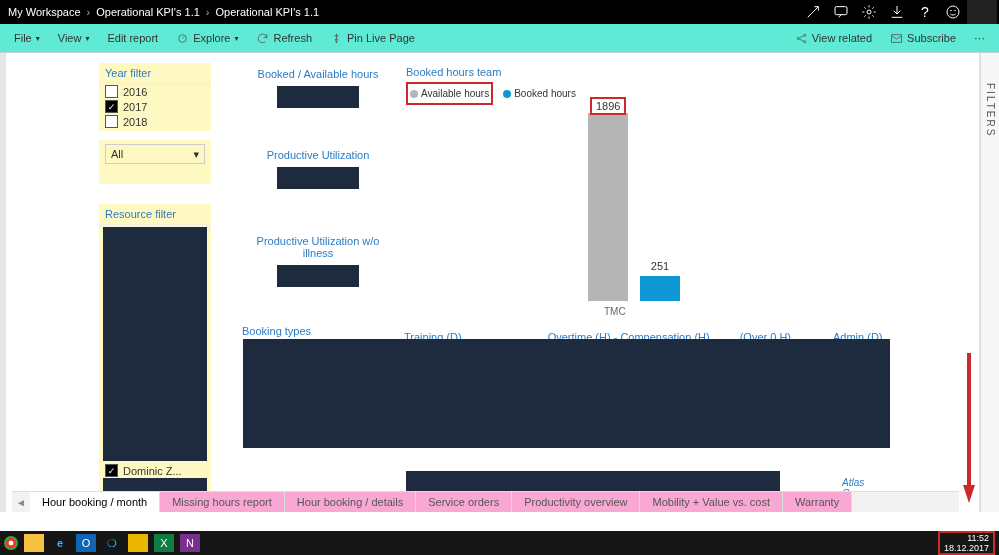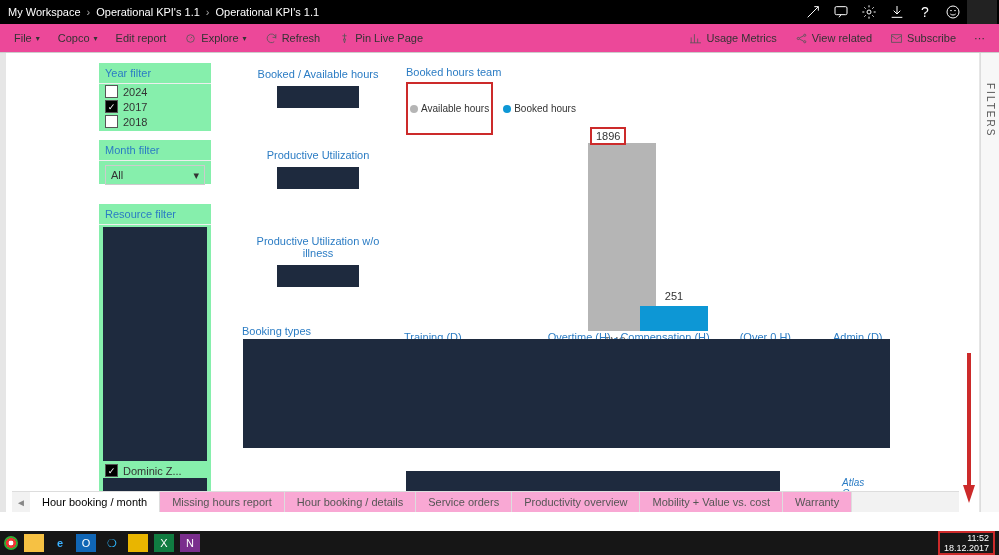--- a/index.html
+++ b/index.html
@@ -2,30 +2,30 @@
 <html><head>
 <meta charset="utf-8">
 <style>
   html,body{margin:0;padding:0;font-family:Segoe UI,Arial,sans-serif;font-size:12px;color:#333;background:#fff;width:999px;height:555px;overflow:hidden}
   .top{background:#000;color:#fff;height:24px;display:flex;align-items:center;justify-content:space-between;padding:0 2px}
   .crumbs{display:flex;align-items:center;gap:6px;padding-left:6px;font-size:11px}
   .crumbs .chev{color:#aaa}
   .topicons{display:flex;align-items:center;height:100%}
   .topicons .tb{width:28px;height:24px;display:flex;align-items:center;justify-content:center;color:#fff;font-size:14px}
   .topicons .tb svg{width:16px;height:16px;stroke:#fff;fill:none;stroke-width:1.5}
-  .tool{background:#ec4899;border-bottom:1px solid #ccc;height:28px;display:flex;align-items:center;justify-content:space-between;padding:0 6px;color:#333}
+  .tool{background:#5eead4;border-bottom:1px solid #ccc;height:28px;display:flex;align-items:center;justify-content:space-between;padding:0 6px;color:#333}
   .tool .l,.tool .r{display:flex;align-items:center;gap:2px}
   .toolbtn{display:flex;align-items:center;gap:4px;padding:0 8px;height:24px;font-size:11px;cursor:pointer}
   .toolbtn .car{font-size:8px}
   .toolbtn svg{width:13px;height:13px;stroke:#555;fill:none;stroke-width:1.5}
   .canvas{position:relative;background:#e6e6e6;height:459px}
   .page{position:absolute;left:6px;top:0;right:20px;bottom:0;background:#fff}
   .filters-tab{position:absolute;right:0;top:0;bottom:0;width:18px;background:#f7f7f7;border-left:1px solid #ddd;display:flex;align-items:flex-start;justify-content:center;padding-top:30px}
   .filters-tab span{writing-mode:vertical-rl;font-size:10px;letter-spacing:2px;color:#555}
-  .slicer{position:absolute;background:#86efac;border:1px solid #fff}
+  .slicer{position:absolute;background:#fef9c3;border:1px solid #fff}
   .slicer .hdr{color:#2b7cc4;font-size:11px;padding:4px 6px;border-bottom:1px solid #eee}
   .yf{left:92px;top:9px;width:112px;height:68px}
   .mf{left:92px;top:86px;width:112px;height:44px}
   .rf{left:92px;top:150px;width:112px;height:288px}
   .chk{display:flex;align-items:center;gap:5px;padding:1px 6px;font-size:11px}
   .chk .box{width:11px;height:11px;border:1px solid #555;display:flex;align-items:center;justify-content:center;font-size:9px;background:#fff}
   .chk .box.ck{background:#000;color:#fff}
   .dd{margin:4px 6px;border:1px solid #ccc;height:18px;display:flex;align-items:center;justify-content:space-between;padding:0 5px;font-size:11px}
   .rfocus{position:absolute;left:166px;top:155px;display:flex;gap:4px;align-items:center}
   .rfocus .ic{width:14px;height:14px;border:1px solid #aaa;display:flex;align-items:center;justify-content:center;font-size:10px}
@@ -34,23 +34,23 @@
   .card .t{color:#2b7cc4;font-size:11px;padding:6px 4px 2px}
   .card .box{background:#1e2a3e;width:82px;height:22px;margin:4px auto 8px}
   .c1{left:234px;top:9px;width:156px;height:60px}
   .c2{left:234px;top:90px;width:156px;height:60px}
   .c3{left:234px;top:176px;width:156px;height:60px}
   .chart{position:absolute;left:398px;top:9px;width:488px;height:256px}
   .chart .t{color:#2b7cc4;font-size:11px;padding:4px 2px}
   .legend{display:flex;gap:10px;font-size:10px;padding-left:2px}
   .legend .it{display:flex;align-items:center;gap:3px}
   .legend .sw{width:8px;height:8px;border-radius:50%}
-  .hl{border:2px solid #cc2a2a;padding:19px 2px}
+  .hl{border:2px solid #cc2a2a;padding:4px 2px}
   .bars{position:relative;height:200px;margin-top:8px}
-  .bar{position:absolute;width:68px;bottom:12px}
+  .bar{position:absolute;width:40px;bottom:12px}
   .bar .lab{position:absolute;top:-16px;left:0;right:0;text-align:center;font-size:11px}
   .xlab{position:absolute;bottom:-4px;left:200px;font-size:10px;color:#666}
   .btypes{position:absolute;left:234px;top:270px;width:652px}
   .btypes .t{color:#2b7cc4;font-size:11px;padding:2px}
   .subs{position:absolute;left:398px;top:278px;display:flex;gap:30px;color:#2b7cc4;font-size:11px}
   .big{position:absolute;left:237px;top:286px;width:647px;height:109px;background:#1e2a3e}
   .logobox{position:absolute;left:836px;top:422px;width:52px;height:26px;display:flex;align-items:center;justify-content:center;color:#2b7cc4;font-size:10px;font-style:italic}
   .bbox{position:absolute;left:400px;top:418px;width:374px;height:30px;background:#1e2a3e}
   .instr{position:absolute;left:92px;top:436px;color:#1e2a3e;font-weight:bold;text-decoration:underline;font-size:11px}
   .tabs{position:absolute;left:6px;bottom:0;right:20px;height:20px;background:#f2f2f2;border-top:1px solid #ddd;display:flex;align-items:center}
@@ -110,21 +110,21 @@
   </div>
 </div>
 
 <div class="tool">
   <div class="l">
     <div class="toolbtn">
         <span>File</span>
         <span class="car">▾</span>
       </div>
     <div class="toolbtn">
-        <span>Copco</span>
+        <span>View</span>
         <span class="car">▾</span>
       </div>
     <div class="toolbtn">
         <span>Edit report</span>
       </div>
     <div class="toolbtn">
         <svg viewBox="0 0 24 24">
           <circle cx="12" cy="12" r="7"></circle>
           <path d="M12 12l3-3"></path>
         </svg>
@@ -138,26 +138,20 @@
         <span>Refresh</span>
       </div>
     <div class="toolbtn">
         <svg viewBox="0 0 24 24">
           <path d="M12 3v10M8 7h8M10 13h4l-2 7z"></path>
         </svg>
         <span>Pin Live Page</span>
       </div>
   </div>
   <div class="r">
-    <div class="toolbtn">
-        <svg viewBox="0 0 24 24">
-          <path d="M4 20V10M10 20V4M16 20v-8M22 20H2"></path>
-        </svg>
-        <span>Usage Metrics</span>
-      </div>
     <div class="toolbtn">
         <svg viewBox="0 0 24 24">
           <circle cx="6" cy="12" r="2"></circle>
           <circle cx="18" cy="6" r="2"></circle>
           <circle cx="18" cy="18" r="2"></circle>
           <path d="M8 11l8-4M8 13l8 4"></path>
         </svg>
         <span>View related</span>
       </div>
     <div class="toolbtn">
@@ -171,34 +165,33 @@
   </div>
 </div>
 
 <div class="canvas">
   <div class="page">
 
     <div class="slicer yf">
       <div class="hdr">Year filter</div>
       <div class="chk">
           <span class="box"></span>
-          <span>2024</span>
+          <span>2016</span>
         </div>
       <div class="chk">
           <span class="box ck">✓</span>
           <span>2017</span>
         </div>
       <div class="chk">
           <span class="box"></span>
           <span>2018</span>
         </div>
     </div>
 
     <div class="slicer mf">
-      <div class="hdr">Month filter</div>
       <div class="dd">
           <span>All</span>
           <span class="car">▾</span>
         </div>
     </div>
 
     <div class="rfocus">
       <div class="ic">▭</div>
       <div class="ic">⋯</div>
     </div>

